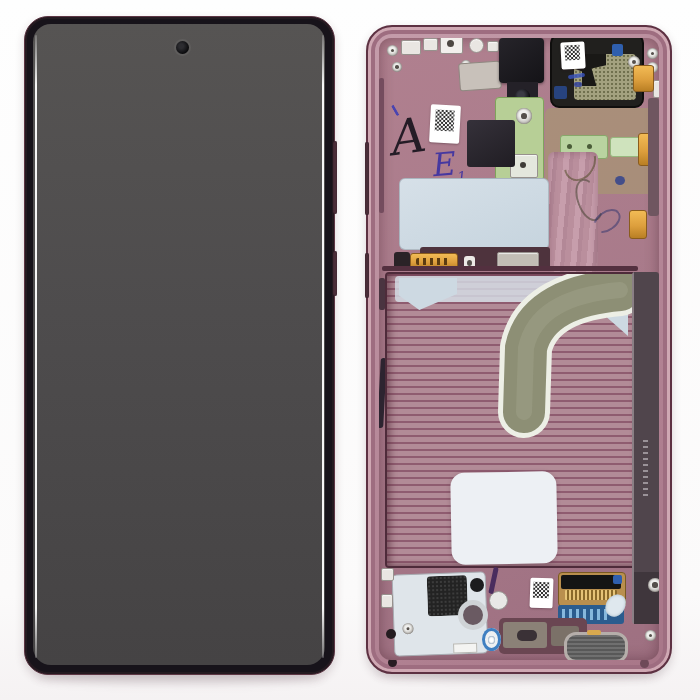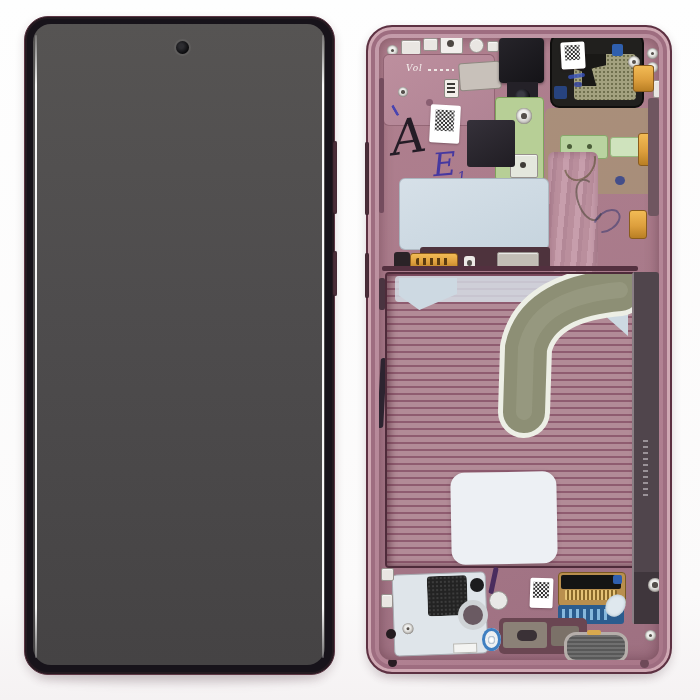--- a/index.html
+++ b/index.html
@@ -59,29 +59,20 @@
 
       <div class="abs hw" style="left:22px;top:2px;width:18px;height:13px;"></div>
       <div class="abs hw" style="left:44px;top:0px;width:13px;height:11px;"></div>
       <div class="abs hw" style="left:61px;top:-2px;width:21px;height:16px;background:#f2efec;"></div>
       <div class="abs" style="left:68px;top:2px;width:7px;height:7px;border-radius:50%;background:#4d4742;"></div>
       <div class="abs hw" style="left:90px;top:0px;width:13px;height:13px;border-radius:50%;"></div>
       <div class="abs hw" style="left:108px;top:3px;width:10px;height:9px;"></div>
       <div class="screw" style="left:13px;top:24px;width:10px;height:10px;"></div>
       <div class="screw" style="left:82px;top:22px;width:10px;height:10px;"></div>
 
-      <div class="abs" style="left:4px;top:16px;width:110px;height:70px;background:linear-gradient(150deg,#bd8f9e,#b08394);border:1px solid rgba(90,44,60,.4);border-radius:6px;">
-        <span class="abs handw" style="left:22px;top:9px;font-size:9px;color:#f6f1ef;letter-spacing:1px;">Vol</span>
-        <div class="abs" style="left:44px;top:14px;width:26px;height:2px;background:repeating-linear-gradient(90deg,#f0e9e7 0 3px,transparent 3px 6px);"></div>
-        <div class="abs" style="left:60px;top:24px;width:13px;height:17px;background:#f2efe9;border:1px solid #8c8680;border-radius:2px;">
-          <div class="abs" style="left:2px;top:3px;width:8px;height:10px;background:repeating-linear-gradient(180deg,#3c3a36 0 2px,transparent 2px 4px);"></div>
-        </div>
-        <div class="screw" style="left:14px;top:32px;width:10px;height:10px;"></div>
-        <div class="abs" style="left:42px;top:44px;width:7px;height:7px;border-radius:50%;background:#8a5f72;"></div>
-      </div>
       <div class="abs" style="left:80px;top:24px;width:40px;height:26px;background:#c8c1ba;border:1px solid #8e8880;border-radius:3px;transform:rotate(-4deg);"></div>
 
       <div class="abs" style="left:120px;top:0px;width:45px;height:45px;background:linear-gradient(145deg,#26242a,#141317);border-radius:4px;box-shadow:0 1px 3px rgba(20,10,15,.5);"></div>
       <div class="abs" style="left:128px;top:44px;width:31px;height:23px;background:#242128;border-radius:0 0 6px 6px;"></div>
       <div class="abs" style="left:136px;top:51px;width:15px;height:15px;border-radius:50%;background:radial-gradient(circle at 40% 40%,#3a3a44 0 25%,#0c0c10 70%);"></div>
 
       <div class="abs" style="left:116px;top:59px;width:47px;height:82px;background:#b7cf96;border:1px solid #7fa35c;border-radius:4px;">
         <div class="screw" style="left:20px;top:10px;width:16px;height:16px;"></div>
         <div class="abs hw" style="left:14px;top:56px;width:26px;height:22px;background:#e4e7dd;"></div>
         <div class="abs" style="left:24px;top:64px;width:6px;height:6px;border-radius:50%;background:#3f3c38;"></div>

